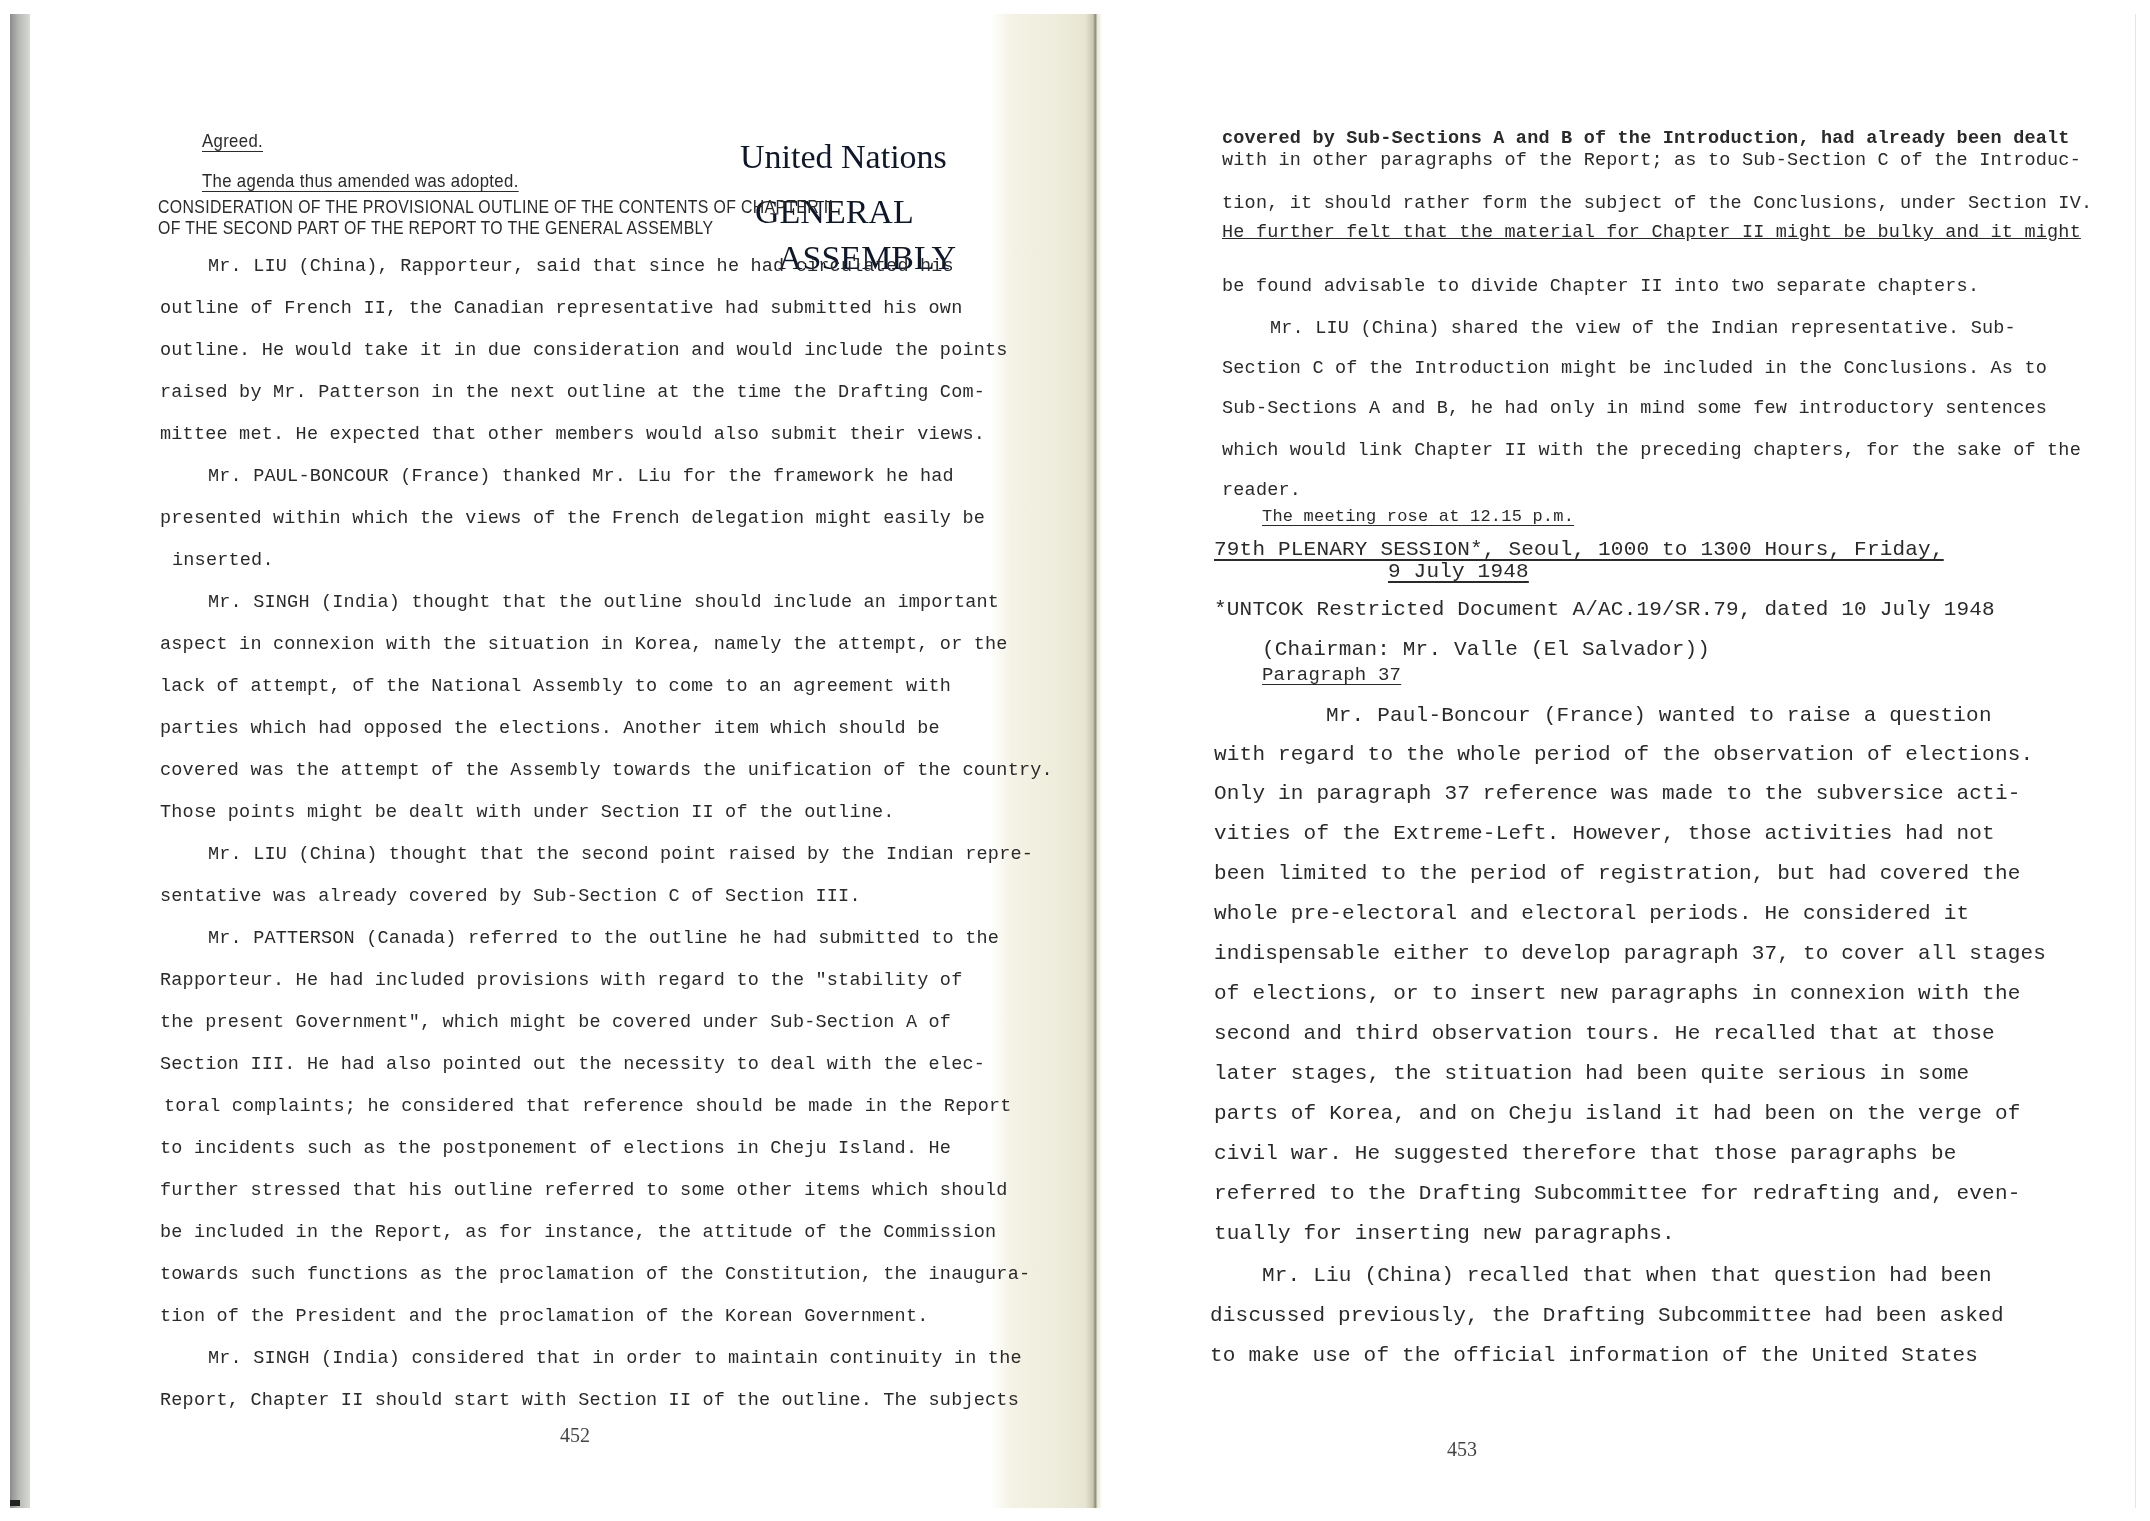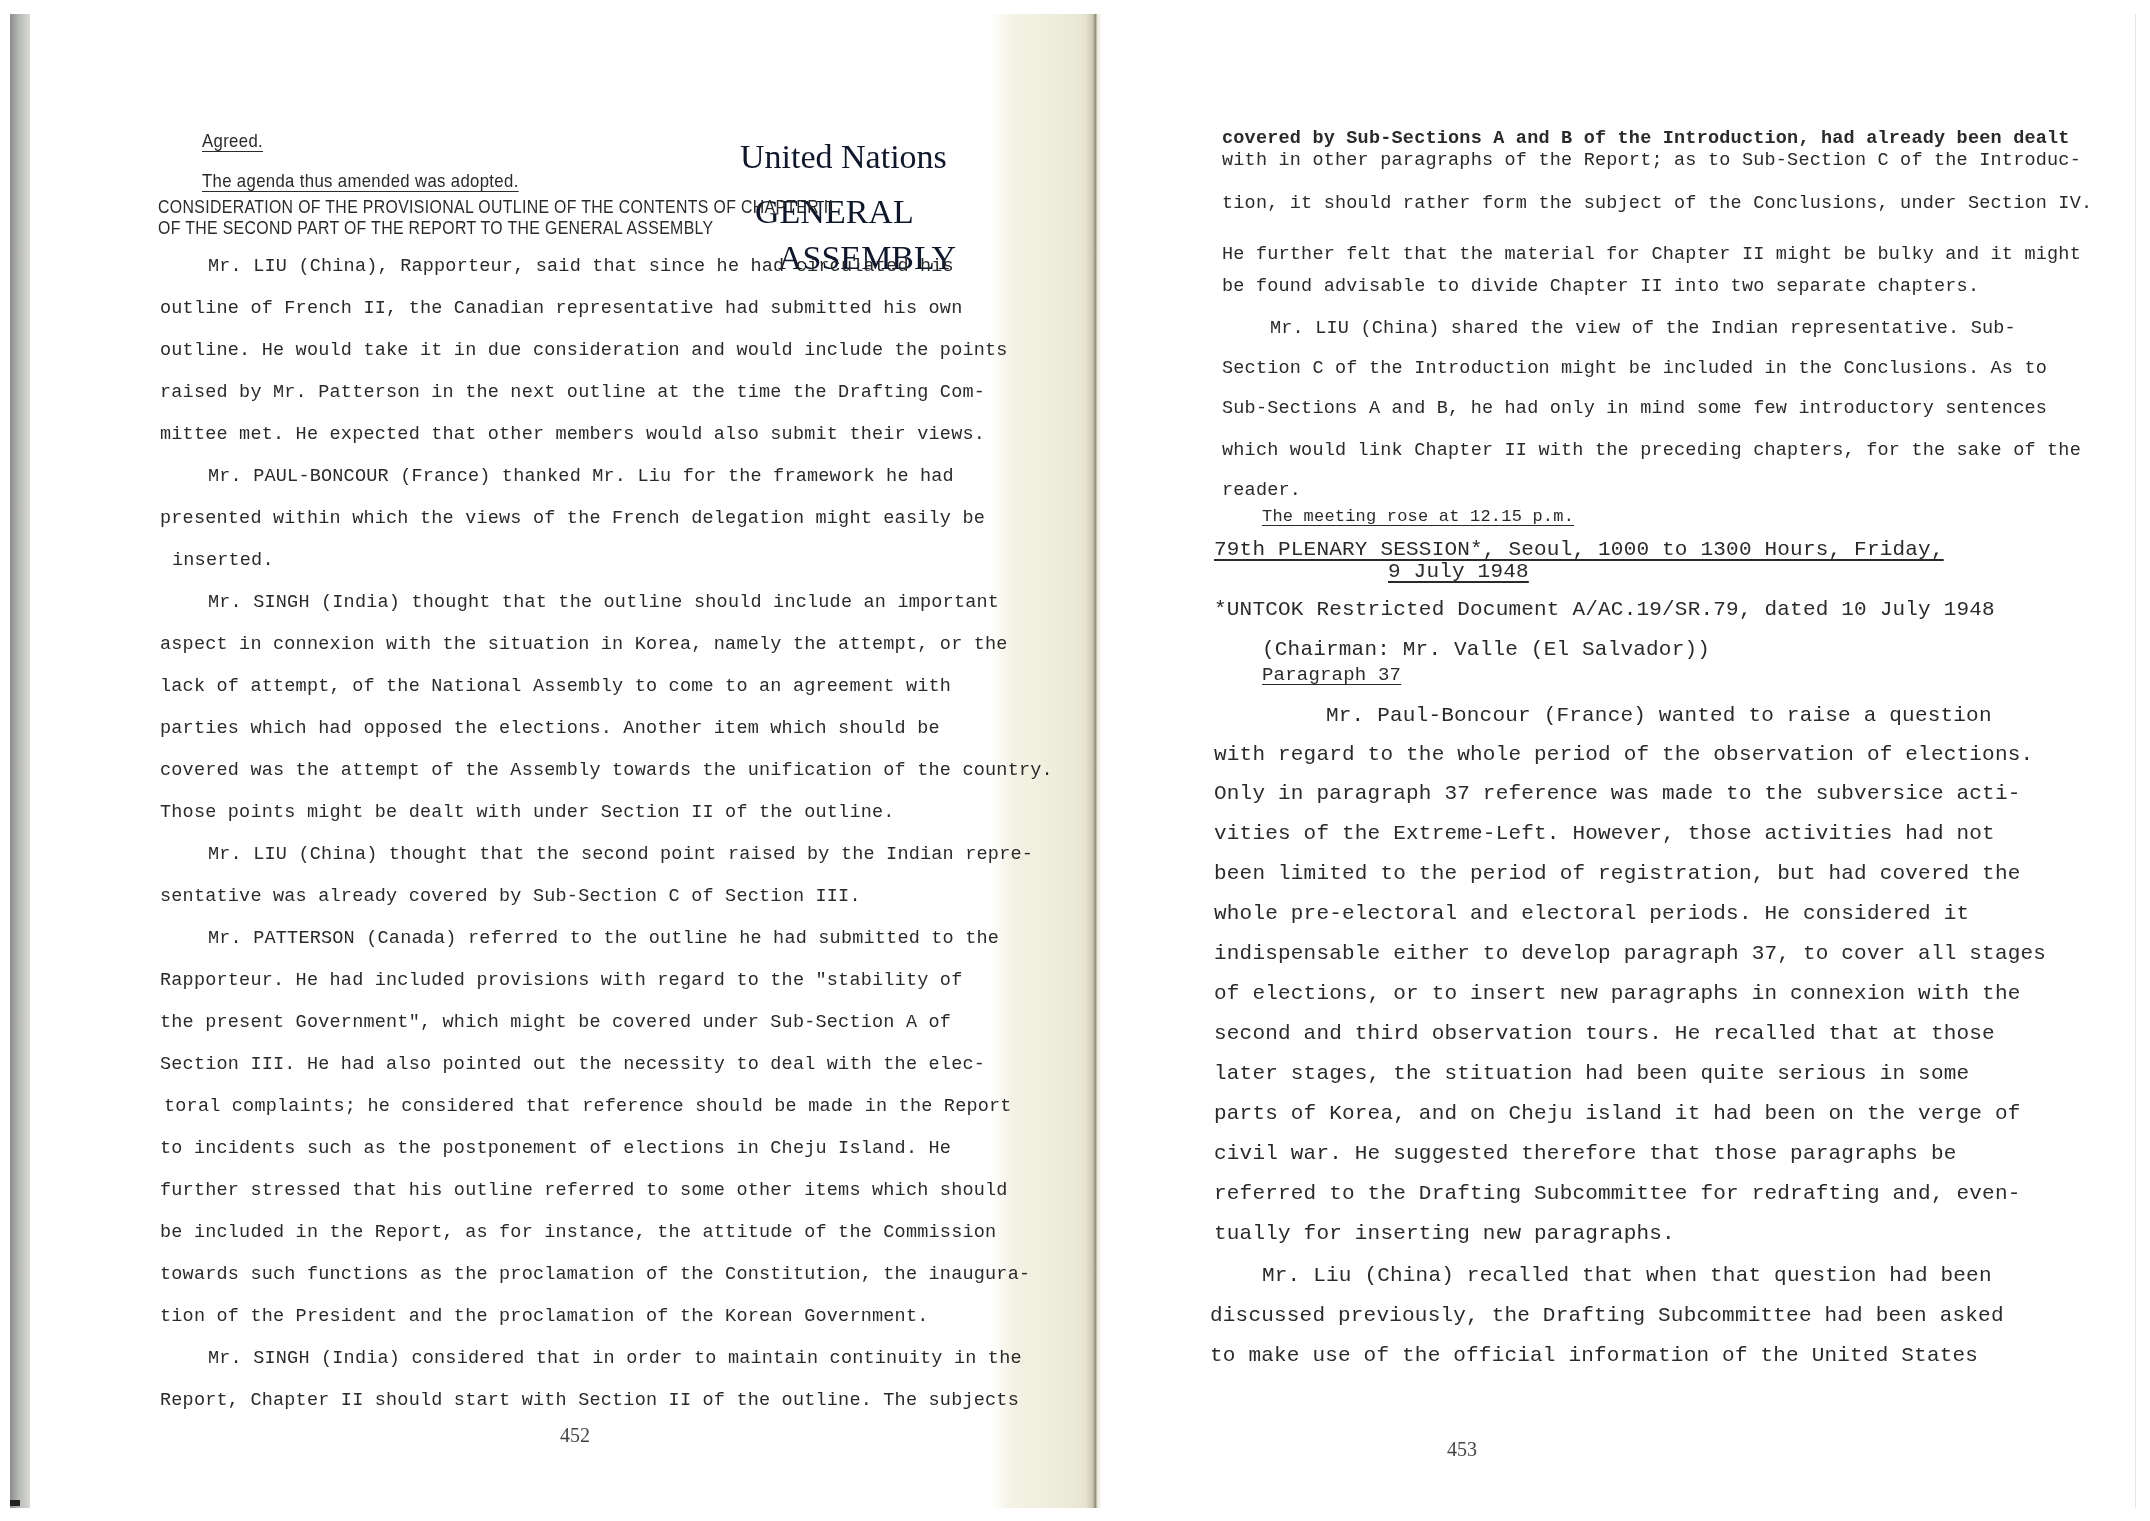--- a/index.html
+++ b/index.html
@@ -65,21 +65,21 @@
 <div class="ln" style="left:160px;top:1264px;">towards such functions as the proclamation of the Constitution, the inaugura-</div>
 <div class="ln" style="left:160px;top:1306px;">tion of the President and the proclamation of the Korean Government.</div>
 <div class="ln" style="left:208px;top:1348px;">Mr. SINGH (India) considered that in order to maintain continuity in the</div>
 <div class="ln" style="left:160px;top:1390px;">Report, Chapter II should start with Section II of the outline.  The subjects</div>
 
 <div class="pnum" style="left:560px;top:1424px;">452</div>
 
 <div class="ln" style="left:1222px;top:128px;font-weight:bold;">covered by Sub-Sections A and B of the Introduction, had already been dealt</div>
 <div class="ln" style="left:1222px;top:150px;">with in other paragraphs of the Report; as to Sub-Section C of the Introduc-</div>
 <div class="ln" style="left:1222px;top:193px;">tion, it should rather form the subject of the Conclusions, under Section IV.</div>
-<div class="ln" style="left:1222px;top:244px;">He further felt that the material for Chapter II might be bulky and it might</div>
+<div class="ln" style="left:1222px;top:222px;text-decoration:underline;">He further felt that the material for Chapter II might be bulky and it might</div>
 <div class="ln" style="left:1222px;top:276px;">be found advisable to divide Chapter II into two separate chapters.</div>
 <div class="ln" style="left:1270px;top:318px;">Mr. LIU (China) shared the view of the Indian representative.  Sub-</div>
 <div class="ln" style="left:1222px;top:358px;">Section C of the Introduction might be included in the Conclusions.  As to</div>
 <div class="ln" style="left:1222px;top:398px;">Sub-Sections A and B, he had only in mind some few introductory sentences</div>
 <div class="ln" style="left:1222px;top:440px;">which would link Chapter II with the preceding chapters, for the sake of the</div>
 <div class="ln" style="left:1222px;top:480px;">reader.</div>
 <div class="ln u" style="left:1262px;top:507px;font-size:17px;">The meeting rose at 12.15 p.m.</div>
 
 <div class="ln u" style="left:1214px;top:538px;font-size:21px;">79th PLENARY SESSION*, Seoul, 1000 to 1300 Hours, Friday,</div>
 <div class="ln u" style="left:1388px;top:560px;font-size:21px;">9 July 1948</div>

